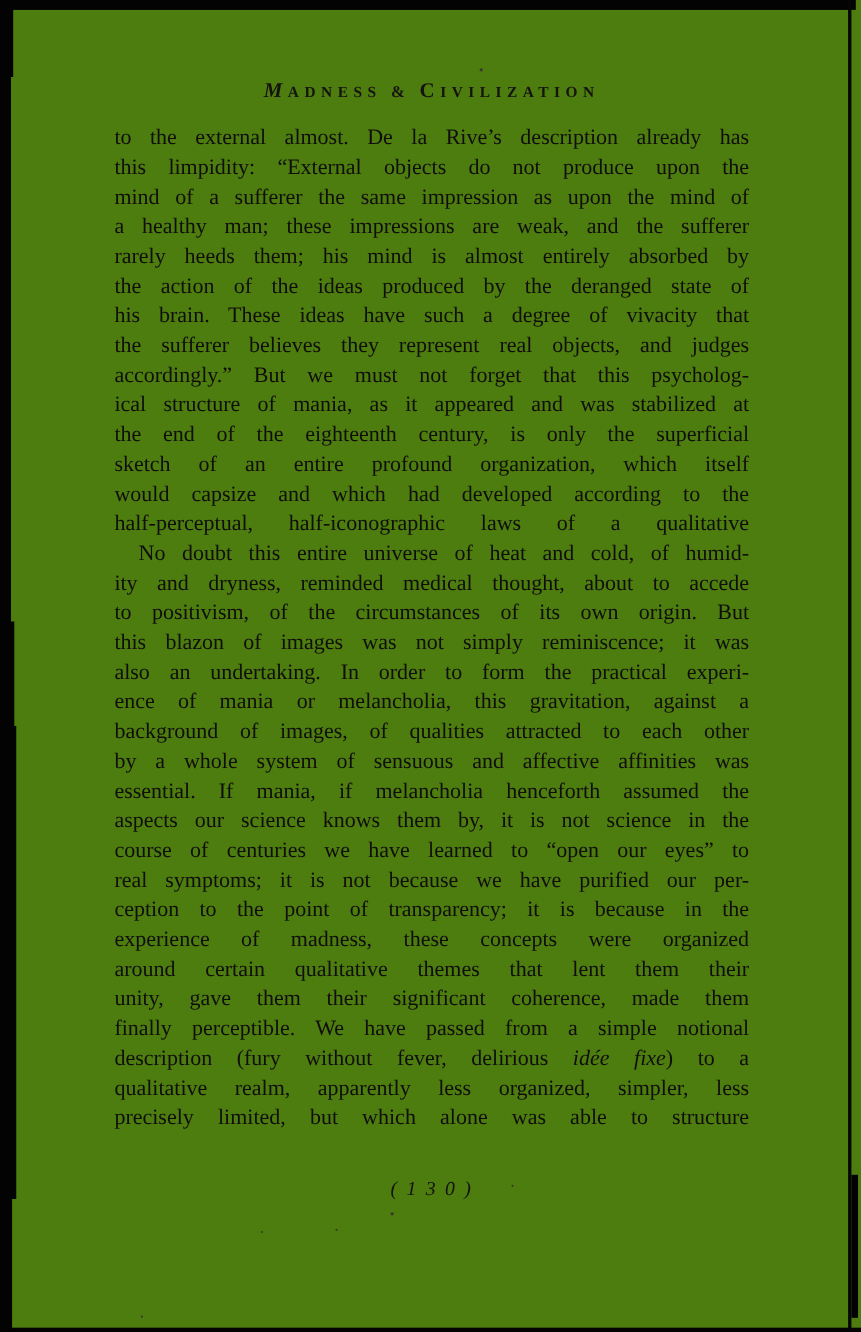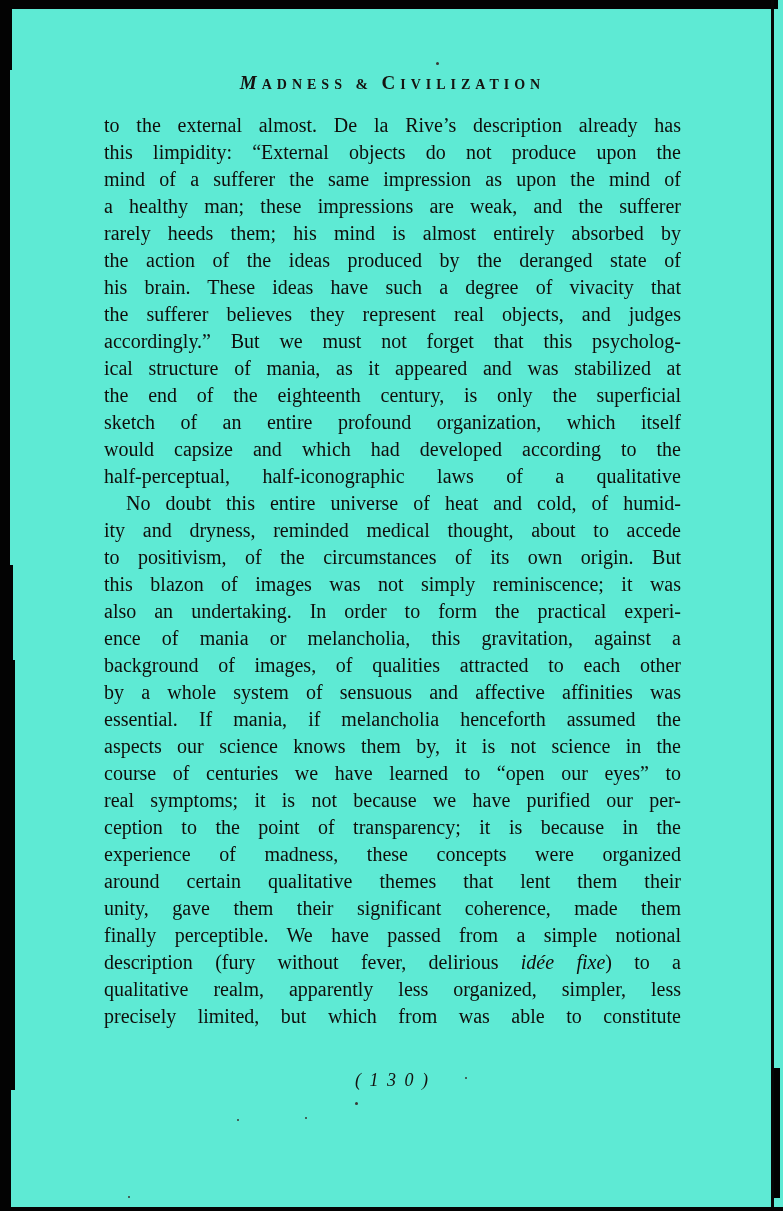--- a/index.html
+++ b/index.html
@@ -4,21 +4,21 @@
 <style>
   html, body {
     margin: 0;
     padding: 0;
     background: #ffffff;
   }
   .scan {
     position: relative;
     width: 783px;
     height: 1211px;
-    background: #5eead4;
+    background: #4d7c0f;
     overflow: hidden;
     color: #0d0c0a;
     font-family: "Liberation Serif", "DejaVu Serif", serif;
   }
 
   
   .border-top {
     position: absolute; top: 0; left: 0;
     width: 778px; height: 9px; background: #030303;
   }
@@ -133,21 +133,21 @@
       <div class="line"><span>aspects our science knows them by, it is not science in the</span></div>
       <div class="line"><span>course of centuries we have learned to “open our eyes” to</span></div>
       <div class="line"><span>real symptoms; it is not because we have purified our per-</span></div>
       <div class="line"><span>ception to the point of transparency; it is because in the</span></div>
       <div class="line"><span>experience of madness, these concepts were organized</span></div>
       <div class="line"><span>around certain qualitative themes that lent them their</span></div>
       <div class="line"><span>unity, gave them their significant coherence, made them</span></div>
       <div class="line"><span>finally perceptible. We have passed from a simple notional</span></div>
       <div class="line"><span>description (fury without fever, delirious </span><i>idée fixe</i><span>) to a</span></div>
       <div class="line"><span>qualitative realm, apparently less organized, simpler, less</span></div>
-      <div class="line"><span>precisely limited, but which from was able to constitute</span></div>
+      <div class="line"><span>precisely limited, but which alone was able to structure</span></div>
     </div>
 
   <div class="page-number">( 1 3 0 )</div>
 
   <div class="speck" style="left:436px; top:62px;"></div>
   <div class="speck" style="left:355px; top:1102px;"></div>
   <div class="speck" style="left:237px; top:1119px; width:2px; height:2px;"></div>
   <div class="speck" style="left:305px; top:1117px; width:2px; height:2px;"></div>
   <div class="speck" style="left:465px; top:1077px; width:2px; height:2px;"></div>
   <div class="speck" style="left:128px; top:1196px; width:2px; height:2px;"></div>

